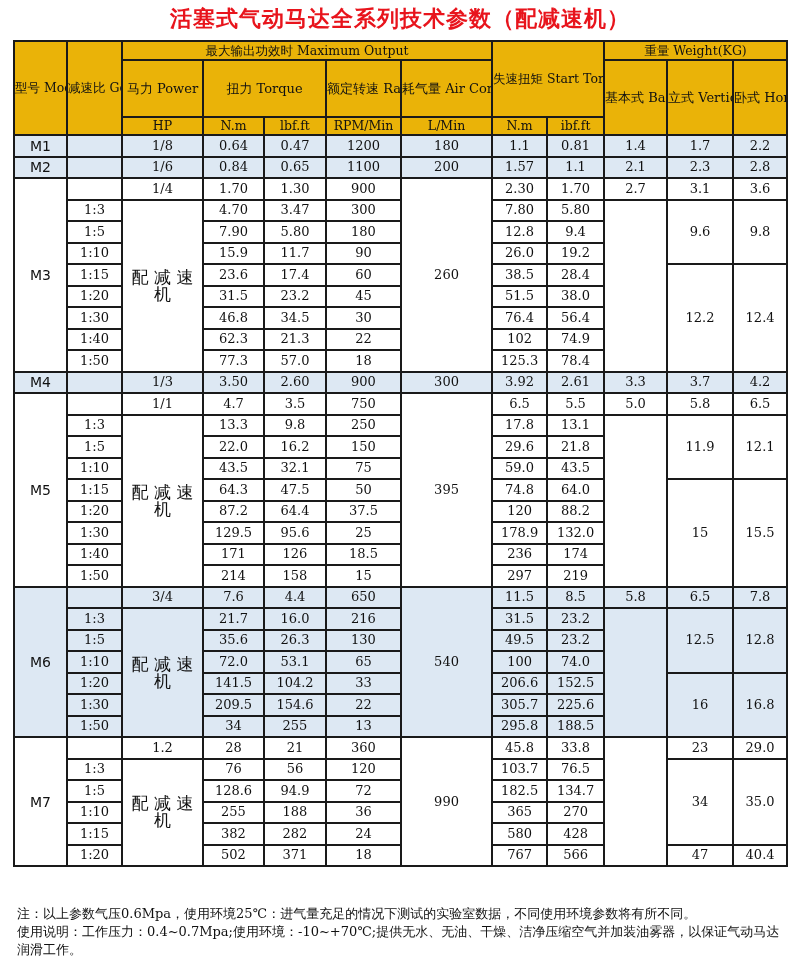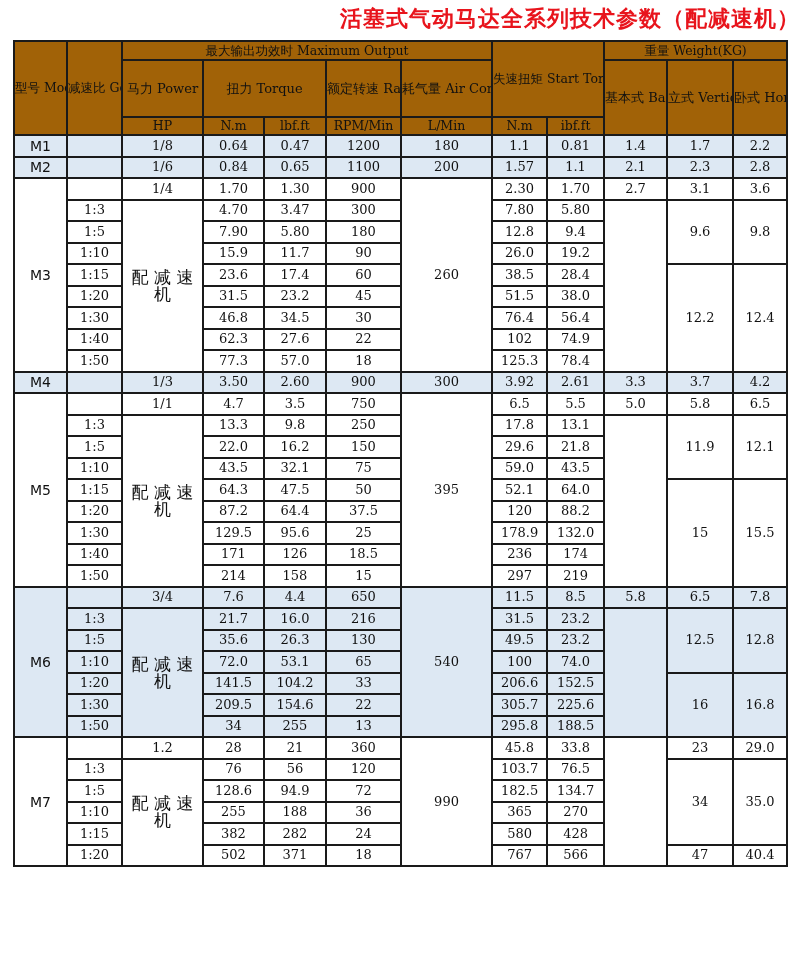--- a/index.html
+++ b/index.html
@@ -1,26 +1,26 @@
 <!DOCTYPE html>
 <html><head>
 <meta charset="utf-8">
 <style>
   html, body { margin: 0; padding: 0; background: #ffffff; }
   body { width: 800px; height: 972px; position: relative; overflow: hidden;
          font-family: "DejaVu Serif", "Liberation Serif", serif; color: #111; }
-  .title { position: absolute; left: 0; width: 800px; top: 4px; text-align: right;
+  .title { position: absolute; left: 0; width: 800px; top: 4px; text-align: center;
            font-family: "DejaVu Sans", "Liberation Sans", sans-serif; font-weight: bold;
            font-size: 22px; letter-spacing: 1px; color: #e8141c; }
   table.spec { position: absolute; left: 13px; top: 40px; border-collapse: collapse;
                table-layout: fixed; width: 774px; }
   table.spec td { border: 2px solid #1a1a1a; text-align: center; vertical-align: middle;
                   padding: 0; font-size: 13px; line-height: 16px; overflow: hidden; white-space: nowrap;
                   font-family: "DejaVu Serif", "Liberation Serif", serif; }
-  table.spec tr.hdr td { background: #a16207; }
+  table.spec tr.hdr td { background: #eab308; }
   table.spec tr.h1 td { height: 17px; font-size: 12.5px; }
   table.spec tr.h2 td { height: 55px; font-size: 13px; line-height: 17px; }
   table.spec tr.h3 td { height: 16px; font-size: 12.5px; margin-top: 21px; }
   table.spec tr.data td { height: 19.5px; }
   table.spec td.model { font-family: "DejaVu Sans", "Liberation Sans", sans-serif; font-size: 14px; text-align: center; }
   table.spec td.vert { white-space: normal; line-height: 17px; font-size: 17px; }
   table.spec .shade td, table.spec td.shade { background: #dde8f3; }
   .ml { white-space: pre-line; }
   .notes { position: absolute; left: 17px; top: 905px; width: 775px; font-size: 13px;
            line-height: 18px; font-family: "DejaVu Serif", "Liberation Serif", serif; color: #111; }
@@ -180,21 +180,21 @@
         <td>1:30</td>
         <td>46.8</td>
         <td>34.5</td>
         <td>30</td>
         <td>76.4</td>
         <td>56.4</td>
       </tr>
       <tr class="data">
         <td>1:40</td>
         <td>62.3</td>
-        <td>27.6</td>
+        <td>21.3</td>
         <td>22</td>
         <td>102</td>
         <td>74.9</td>
       </tr>
       <tr class="data">
         <td>1:50</td>
         <td>77.3</td>
         <td>57.0</td>
         <td>18</td>
         <td>125.3</td>
@@ -257,21 +257,21 @@
         <td>32.1</td>
         <td>75</td>
         <td>59.0</td>
         <td>43.5</td>
       </tr>
       <tr class="data">
         <td>1:15</td>
         <td>64.3</td>
         <td>47.5</td>
         <td>50</td>
-        <td>52.1</td>
+        <td>74.8</td>
         <td>64.0</td>
         <td rowspan="5">15</td>
         <td rowspan="5">15.5</td>
       </tr>
       <tr class="data">
         <td>1:20</td>
         <td>87.2</td>
         <td>64.4</td>
         <td>37.5</td>
         <td>120</td>
@@ -431,13 +431,15 @@
         <td>18</td>
         <td>767</td>
         <td>566</td>
         <td>47</td>
         <td>40.4</td>
       </tr>
     </tbody>
 </table>
 
 <div class="notes">
+  <div>注：以上参数气压0.6Mpa，使用环境25℃：进气量充足的情况下测试的实验室数据，不同使用环境参数将有所不同。</div>
+  <div>使用说明：工作压力：0.4~0.7Mpa;使用环境：-10~+70℃;提供无水、无油、干燥、洁净压缩空气并加装油雾器，以保证气动马达润滑工作。</div>
 </div>
 
 </body></html>

